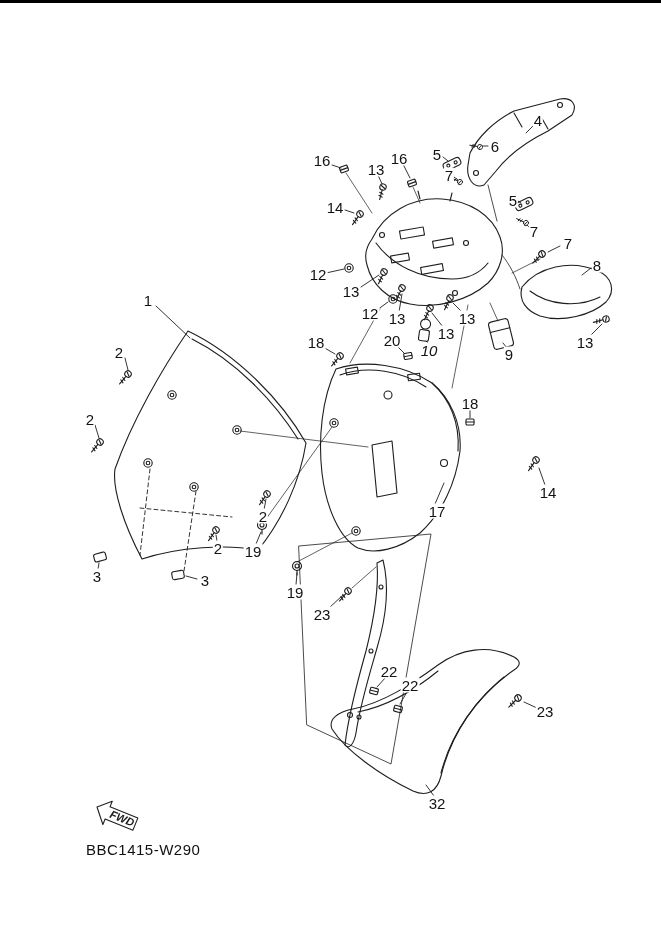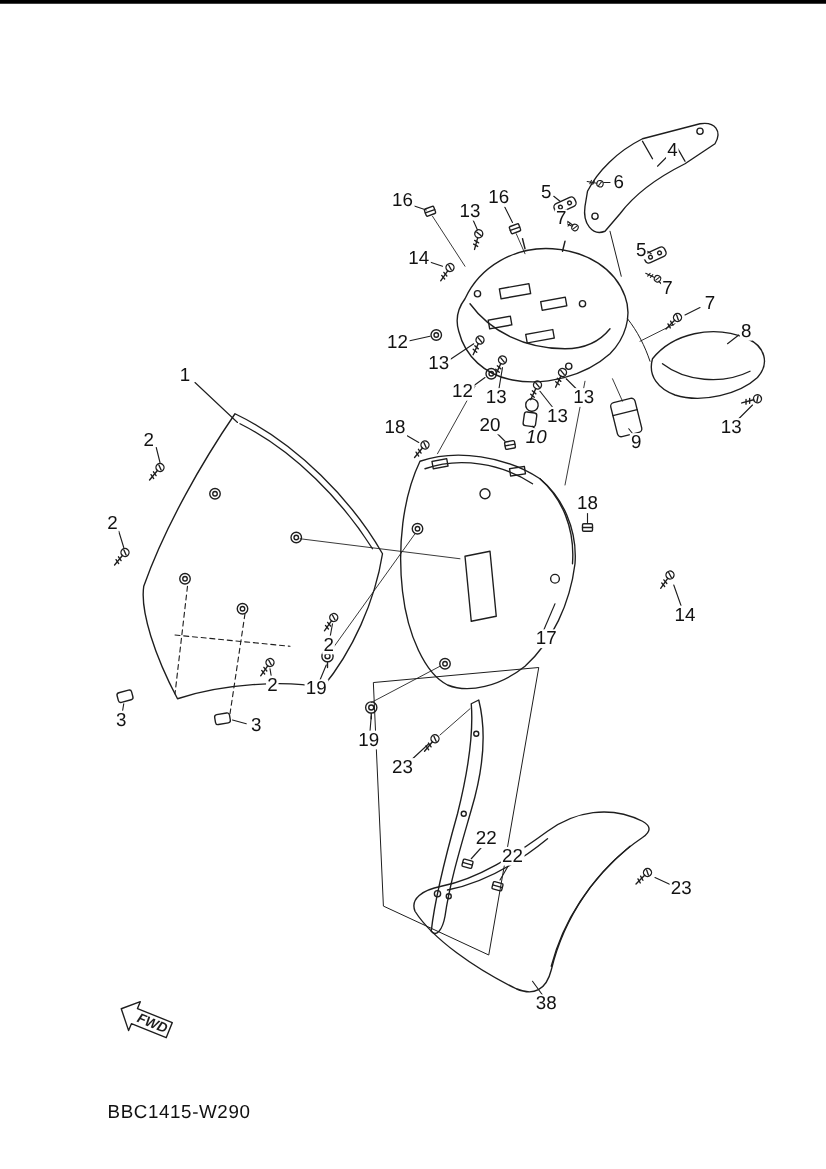--- a/index.html
+++ b/index.html
@@ -22,21 +22,20 @@
     background:#fff;
     padding:0 1px;
     line-height:1;
   }
   .diagram-code{
     position:absolute;
     left:86px;top:838px;
     font:15px "Liberation Sans",sans-serif;
     color:#111;
     letter-spacing:.5px;
-    margin-top:40px;
   }
 </style>
 </head>
 <body>
 
 <div class="stage">
 
   <svg width="661" height="935" viewBox="0 0 661 935">
     <defs>
       <g id="screw">
@@ -293,21 +292,21 @@
       <span class="callout" style="left: 335px; top: 204px;">14</span>
       <span class="callout" style="left: 548px; top: 489px;">14</span>
       <span class="callout" style="left: 322px; top: 157px;">16</span>
       <span class="callout" style="left: 399px; top: 155px;">16</span>
       <span class="callout" style="left: 437px; top: 508px; text-align: center;">17</span>
       <span class="callout" style="left: 316px; top: 339px;">18</span>
       <span class="callout" style="left: 470px; top: 400px;">18</span>
       <span class="callout" style="left: 253px; top: 548px;">19</span>
       <span class="callout" style="left: 295px; top: 589px;">19</span>
       <span class="callout" style="left: 392px; top: 337px;">20</span>
-      <span class="callout" style="left: 437px; top: 800px;">38</span>
+      <span class="callout" style="left: 437px; top: 800px;">32</span>
       <span class="callout" style="left: 389px; top: 668px;">22</span>
       <span class="callout" style="left: 410px; top: 682px;">22</span>
       <span class="callout" style="left: 322px; top: 611px;">23</span>
       <span class="callout" style="left: 545px; top: 708px;">23</span>
     </div>
 
   <div class="diagram-code">BBC1415-W290</div>
 
 </div>
 

